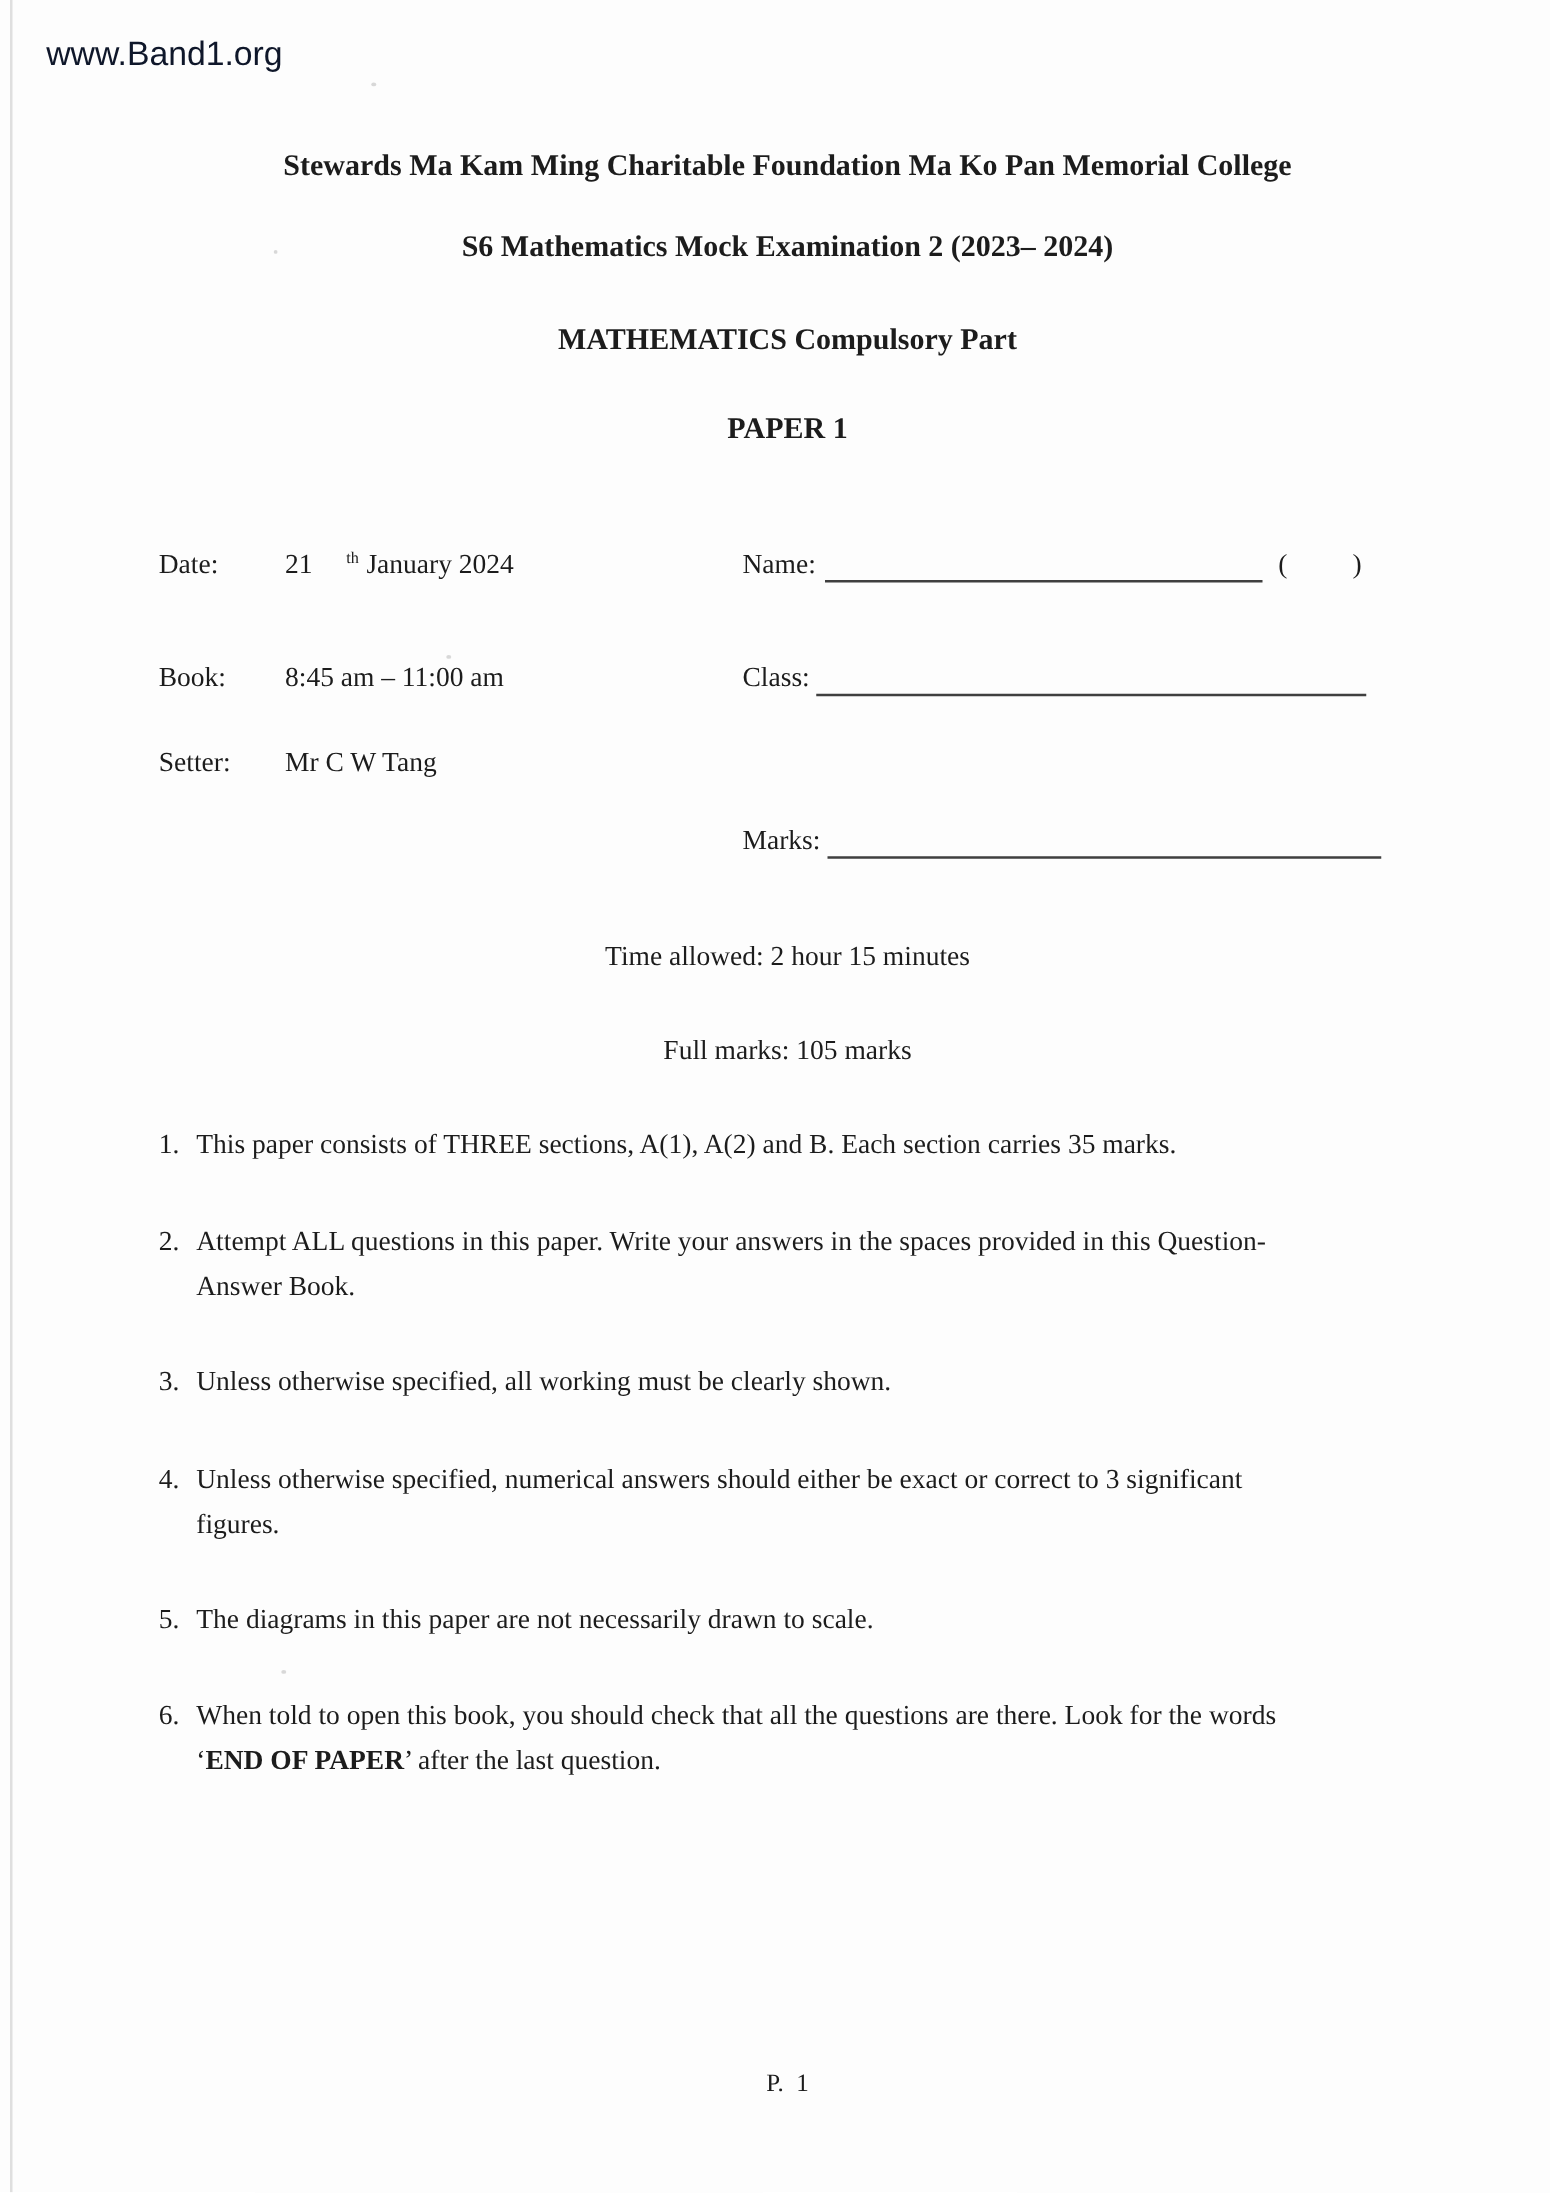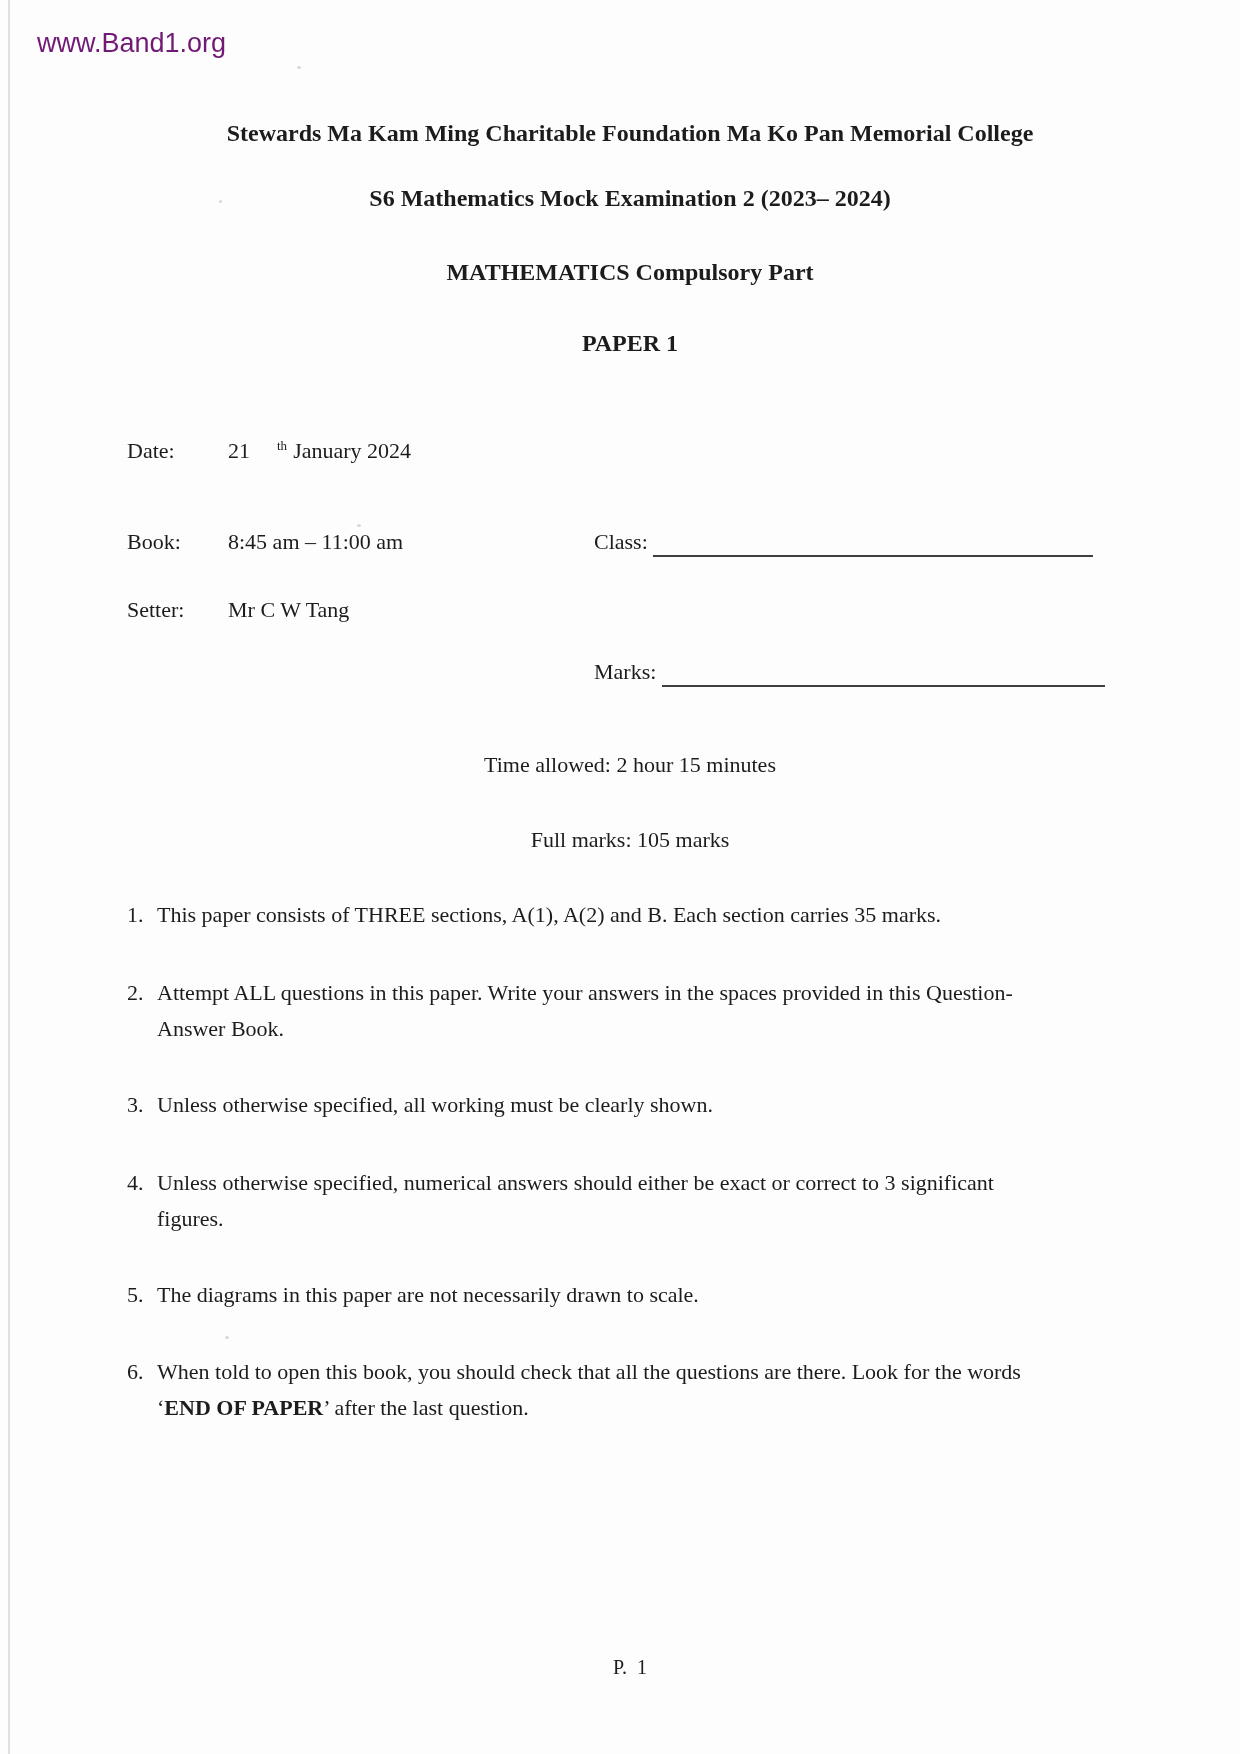--- a/index.html
+++ b/index.html
@@ -37,21 +37,21 @@
   .speck.s1 { left: 297px; top: 66px; }
   .speck.s2 { left: 219px; top: 200px; width: 3px; }
   .speck.s3 { left: 357px; top: 524px; }
   .speck.s4 { left: 225px; top: 1336px; }
   .watermark {
     position: absolute;
     left: 37px;
     top: 28px;
     font-family: "Liberation Sans", sans-serif;
     font-size: 27px;
-    color: #701a75;
+    color: #0f172a;
   }
   .cline {
     position: absolute;
     left: 10px;
     width: 1240px;
     text-align: center;
     line-height: 30px;
   }
   .title { font-weight: bold; font-size: 24px; }
   .t-school  { top: 118px; }
@@ -126,20 +126,21 @@
   <div class="watermark">www.Band1.org</div>
 
   <div class="cline title t-school">Stewards Ma Kam Ming Charitable Foundation Ma Ko Pan Memorial College</div>
   <div class="cline title t-exam">S6 Mathematics Mock Examination 2 (2023– 2024)</div>
   <div class="cline title t-subject">MATHEMATICS Compulsory Part</div>
   <div class="cline title t-paper">PAPER 1</div>
 
   <div class="inforow r-date">
     <span class="lbl-l">Date:</span>
     <span class="val-l"><span>21</span><sup class="ord">th</sup><span class="date-rest">January 2024</span></span>
+    <span class="right-field"><span>Name:</span><span class="uline u-name"></span><span class="paren-open">(</span><span class="paren-close">)</span></span>
   </div>
 
   <div class="inforow r-time">
     <span class="lbl-l">Book:</span>
     <span class="val-l">8:45 am – 11:00 am</span>
     <span class="right-field"><span>Class:</span><span class="uline u-class"></span></span>
   </div>
 
   <div class="inforow r-setter">
     <span class="lbl-l">Setter:</span>

